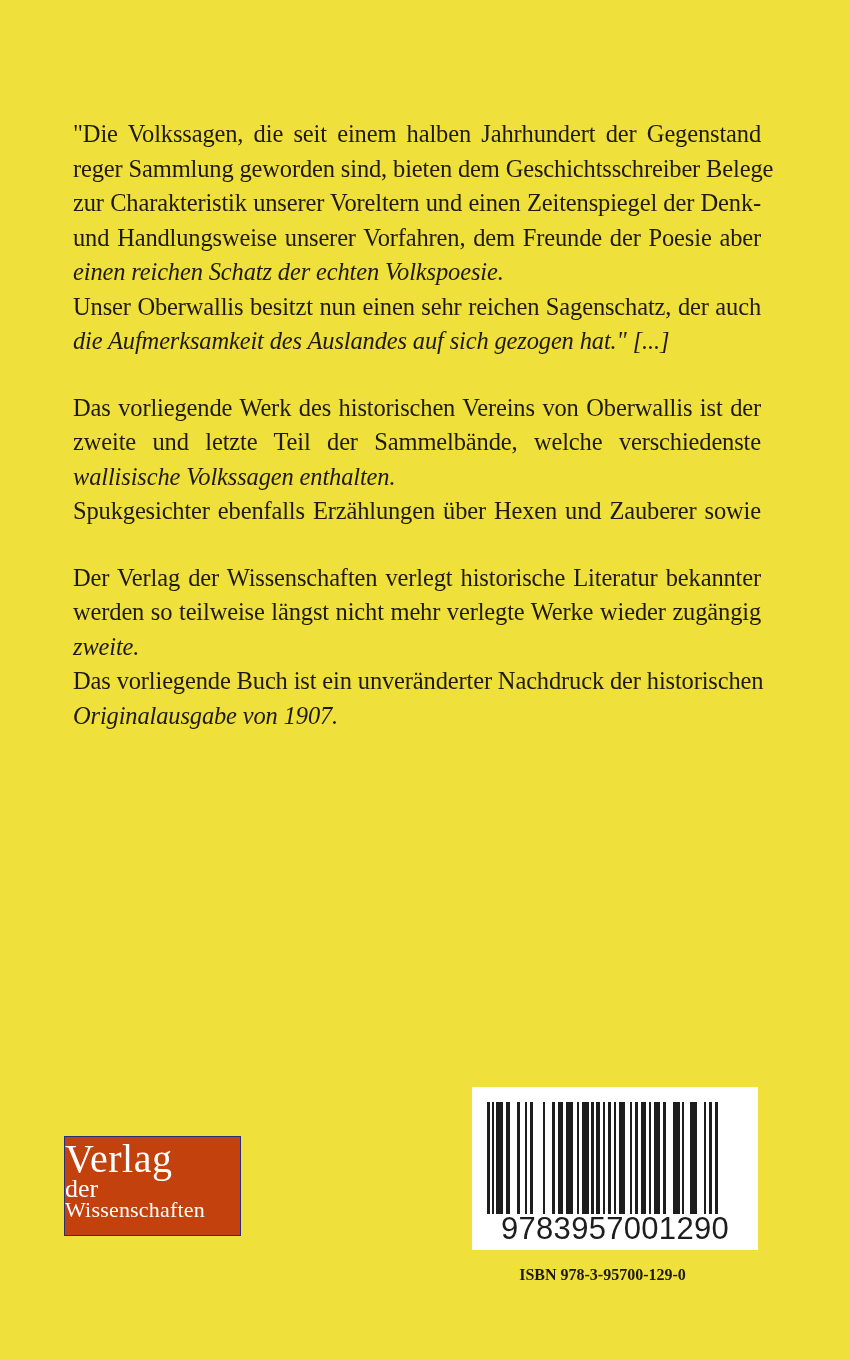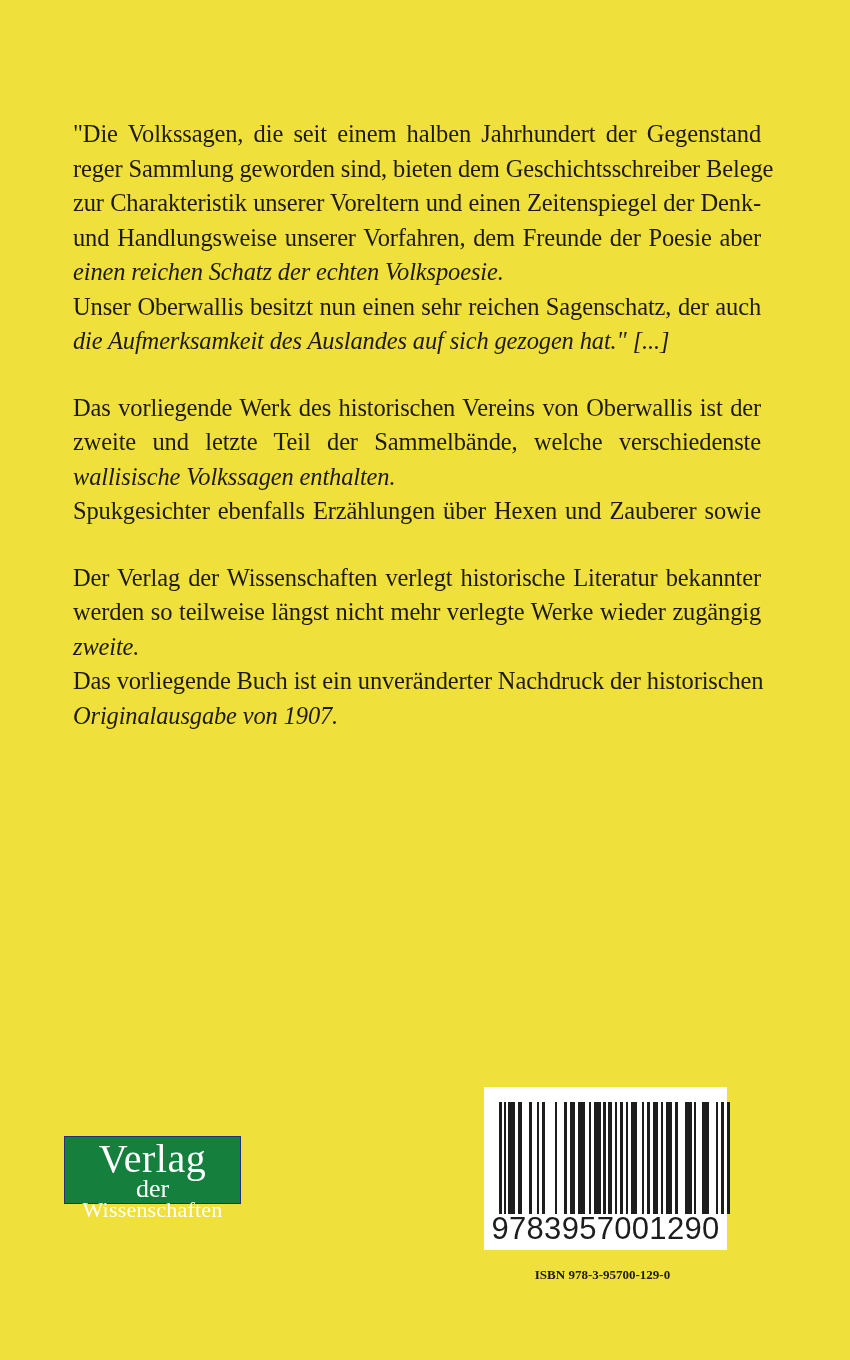--- a/index.html
+++ b/index.html
@@ -42,26 +42,25 @@
     }
     .line.last {
       text-align-last: left;
       font-style: italic;
     }
     .logo {
       position: absolute;
       left: 64px;
       top: 1136px;
       width: 177px;
-      height: 68px;
-      background: #15803d;
+      height: 100px;
+      background: #c2410c;
       border: 1px solid #262f7c;
       box-sizing: border-box;
       color: #ffffff;
-      text-align: center;
       font-family: "Liberation Serif", "DejaVu Serif", serif;
     }
     .logo .l1 {
       position: absolute;
       left: 0; right: 0;
       top: 2px;
       font-size: 40px;
       line-height: 40px;
       letter-spacing: 0.5px;
     }
@@ -77,24 +76,23 @@
       left: 0; right: 0;
       top: 61px;
       font-size: 22px;
       line-height: 24px;
       letter-spacing: 0.2px;
     }
     .barcode-box {
       position: absolute;
       left: 472px;
       top: 1087px;
-      width: 243px;
+      width: 286px;
       height: 163px;
       background: #ffffff;
-      margin-left: 12px;
     }
     .bars {
       position: absolute;
       left: 15px;
       top: 15px;
       width: 231px;
       height: 112px;
     }
     .bars svg {
       display: block;
@@ -112,21 +110,21 @@
       letter-spacing: 0.3px;
     }
     .isbn {
       position: absolute;
       left: 472px;
       width: 261px;
       top: 1264px;
       text-align: center;
       font-family: "Liberation Serif", "DejaVu Serif", serif;
       font-weight: bold;
-      font-size: 13px;
+      font-size: 16px;
       line-height: 22px;
       color: #1e1a10;
     }
   </style>
 </head>
 <body>
 
 <div class="cover">
 
   <div class="blurb">

